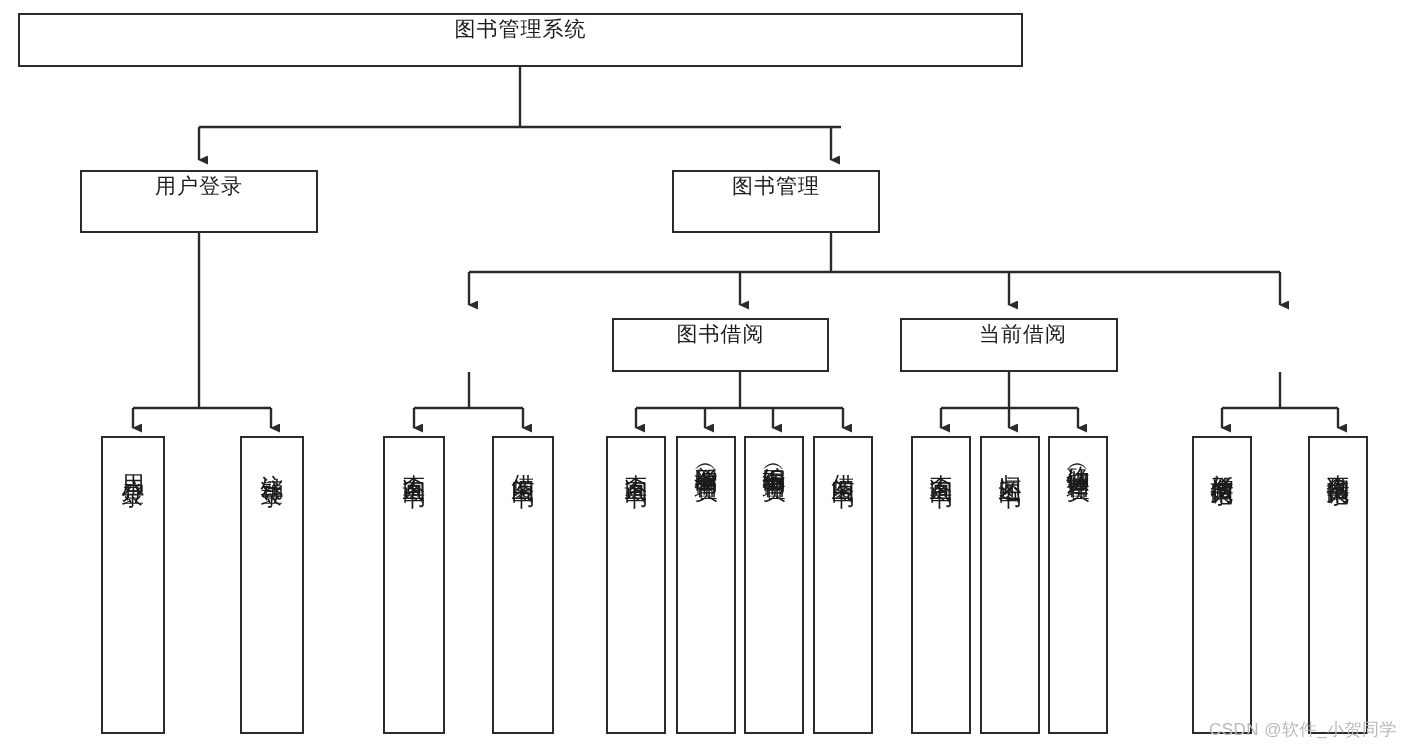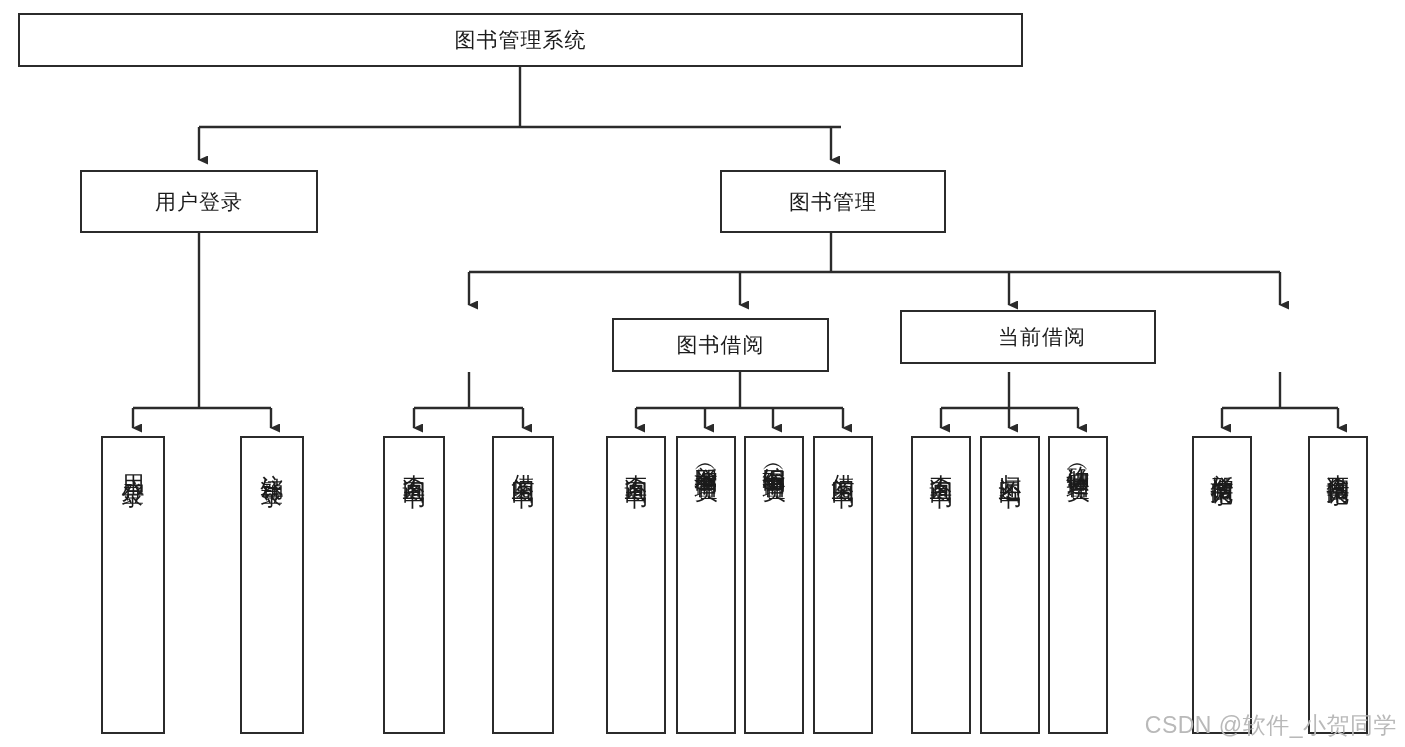--- a/index.html
+++ b/index.html
@@ -27,21 +27,21 @@
     width: 1405px;
     height: 747px;
     pointer-events: none;
   }
   .node-box {
     position: absolute;
     box-sizing: border-box;
     background: #ffffff;
     border: 2px solid #2b2b2b;
     display: flex;
-    align-items: center;
+    align-items: flex-start;
     justify-content: center;
     color: #1b1b1b;
   }
   .node-box.horizontal {
     font-size: 21px;
     letter-spacing: 1px;
   }
   .node-box.vertical {
     align-items: flex-start;
     justify-content: center;
@@ -56,21 +56,21 @@
     white-space: nowrap;
     color: #1b1b1b;
   }
   .vlabel.tall {
     letter-spacing: 2px;
   }
   .watermark {
     position: absolute;
     right: 8px;
     bottom: 6px;
-    font-size: 23px;
+    font-size: 17px;
     color: #b9b9b9;
     letter-spacing: 0.5px;
     user-select: none;
     white-space: nowrap;
   }
 </style>
 </head>
 <body>
 
 <div id="diagram-root">
@@ -137,28 +137,28 @@
     </g>
   </svg>
 
   <div class="node-box horizontal" style="left:18px; top:13px; width:1005px; height:54px;">
     <span>图书管理系统</span>
   </div>
 
   <div class="node-box horizontal" style="left:80px; top:170px; width:238px; height:63px;">
     <span>用户登录</span>
   </div>
-  <div class="node-box horizontal" style="left:720px; top:170px; width:226px; height:63px;">
+  <div class="node-box horizontal" style="left:672px; top:170px; width:208px; height:63px;">
     <span>图书管理</span>
   </div>
 
   <div class="node-box horizontal" style="left:612px; top:318px; width:217px; height:54px;">
     <span>图书借阅</span>
   </div>
-  <div class="node-box horizontal" style="left:900px; top:310px; width:256px; height:54px;padding-left:28px;">
+  <div class="node-box horizontal" style="left:900px; top:318px; width:218px; height:54px;padding-left:28px;">
     <span>当前借阅</span>
   </div>
 
   <div class="node-box vertical" style="left:101px; top:436px; width:64px; height:298px;">
     <span class="vlabel">用户登录</span>
   </div>
   <div class="node-box vertical" style="left:240px; top:436px; width:64px; height:298px;">
     <span class="vlabel">注销登录</span>
   </div>
 

